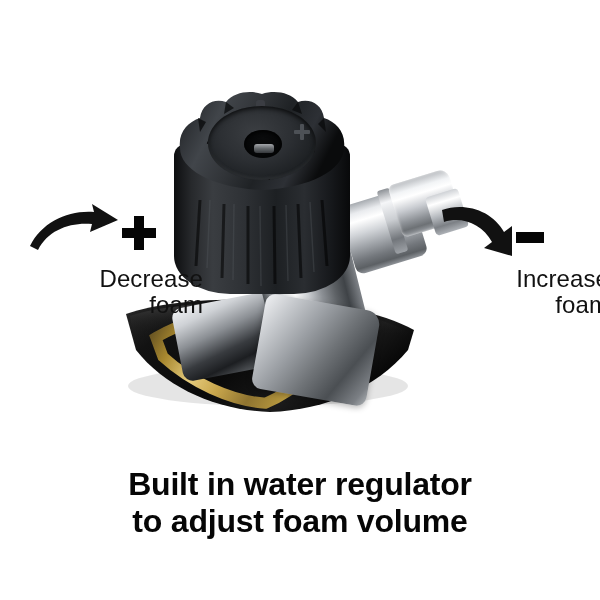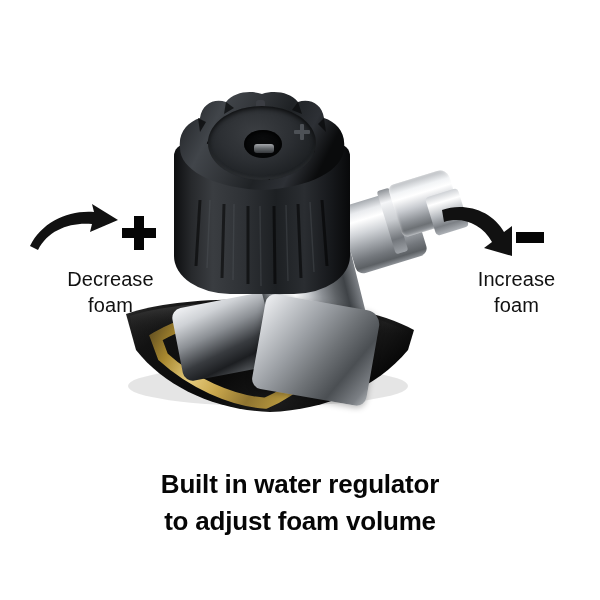--- a/index.html
+++ b/index.html
@@ -323,22 +323,22 @@
     left: 516px;
     top: 232px;
     width: 28px;
     height: 11px;
     background: #050505;
   }
 
   
   .label {
     position: absolute;
-    text-align: center;
-    font-size: 20px;
+    text-align: right;
+    font-size: 24px;
     line-height: 26px;
     color: #111111;
     font-weight: 400;
     letter-spacing: .1px;
     white-space: pre-line;
   }
   .label-left {
     left: 18px;
     top: 266px;
     width: 185px;
@@ -349,21 +349,21 @@
     width: 185px;
   }
 
   
   .headline {
     position: absolute;
     left: 0;
     top: 466px;
     width: 600px;
     text-align: center;
-    font-size: 26px;
+    font-size: 32px;
     line-height: 37px;
     font-weight: 700;
     color: #060606;
     letter-spacing: -0.2px;
     white-space: pre-line;
   }
 </style>
 </head>
 <body>
 

